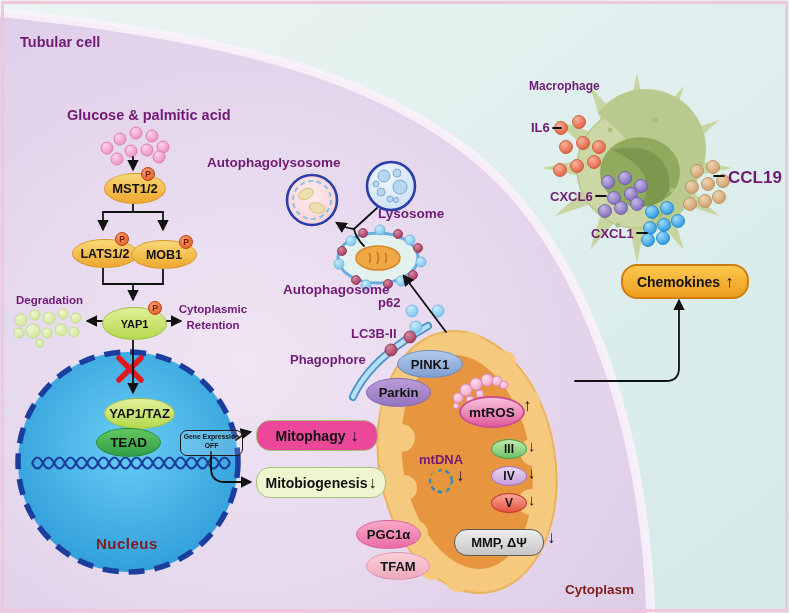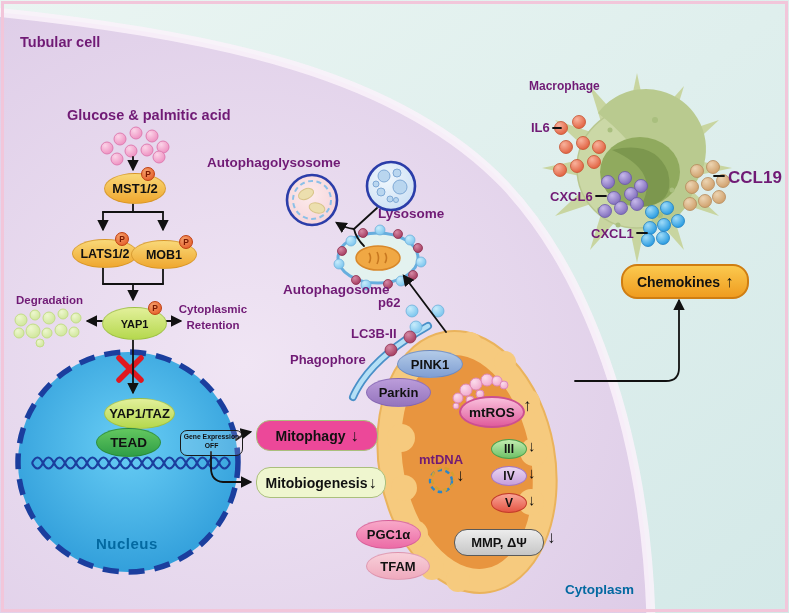--- a/index.html
+++ b/index.html
@@ -1,21 +1,21 @@
 <!DOCTYPE html>
 <html><head>
 <meta charset="utf-8">
 <style>
   html,body{margin:0;padding:0;background:#fff;}
   #canvas{position:relative;width:789px;height:613px;overflow:hidden;
           font-family:"Liberation Sans",sans-serif;background:#fff;}
   #bg{position:absolute;left:0;top:0;}
   .frame{position:absolute;inset:1px;border:3px solid #f2c6da;pointer-events:none;z-index:50;}
   .lbl{position:absolute;font-weight:bold;color:#701a75;white-space:nowrap;z-index:20;}
-  .muted{color:#0369a1;}
+  .muted{color:#7f1d1d;}
   .pill{position:absolute;display:flex;align-items:center;justify-content:center;
         border-radius:50%;font-weight:bold;color:#111;z-index:15;white-space:nowrap;}
   .box{position:absolute;display:flex;align-items:center;justify-content:center;
        font-weight:bold;color:#111;z-index:15;white-space:nowrap;}
   .pbadge{position:absolute;width:14px;height:14px;border-radius:50%;z-index:18;
           display:flex;align-items:center;justify-content:center;
           font-size:8.5px;font-weight:bold;color:#7a1800;
           background:radial-gradient(circle at 35% 30%,#f5a06a,#e2521f);
           border:1px solid #bf3f12;box-sizing:border-box;}
   .kinase{background:linear-gradient(180deg,#f9d878,#efa72f);border:1px solid rgba(205,140,35,.65);}

